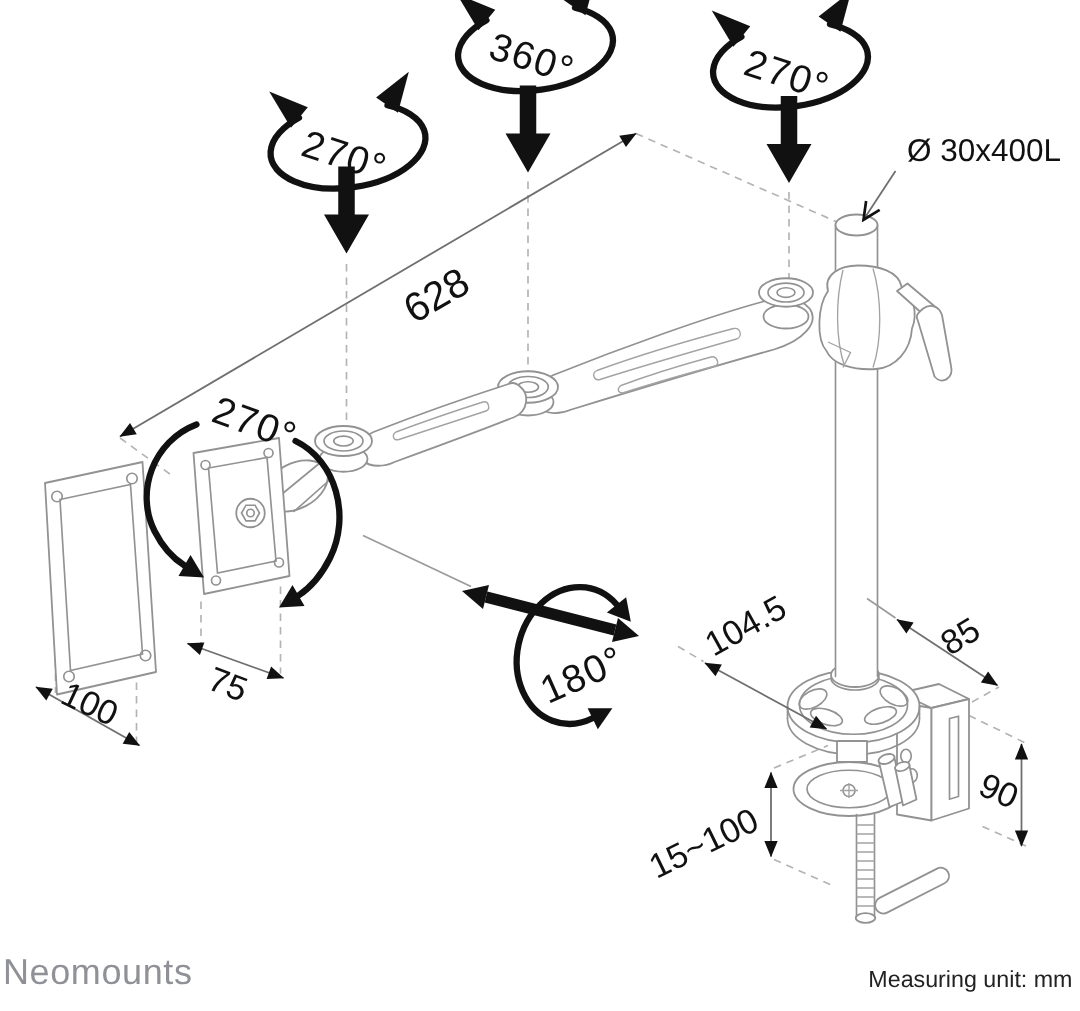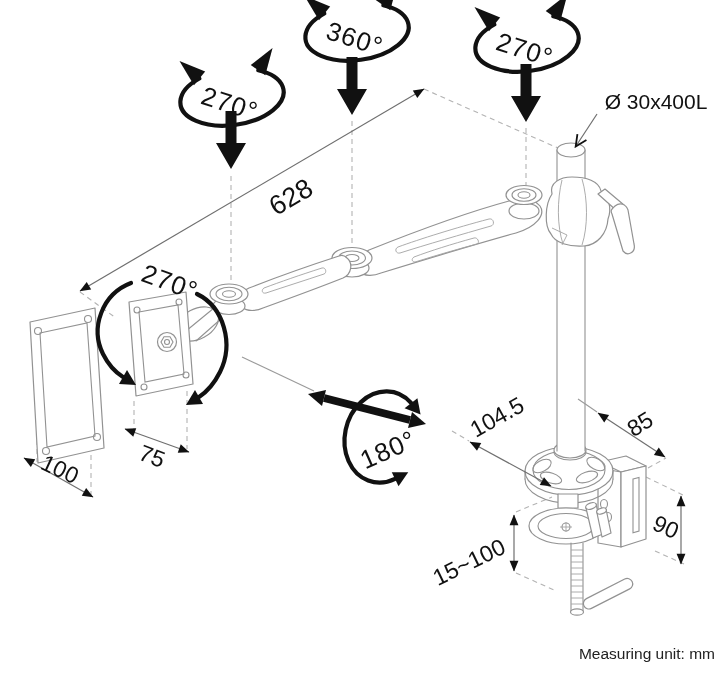--- a/index.html
+++ b/index.html
@@ -287,14 +287,15 @@
       <g transform="translate(383,437) rotate(14)">
         <path class="rot" d="M 19,-39.8 A 38 46 0 1 0 21.8,37.7"></path>
         <polygon class="blk" points="31,-31 14,-33 24,-46"></polygon>
         <polygon class="blk" points="33,28 27,44 17,32"></polygon>
         <text class="t-rot" transform="translate(8,11) rotate(-38)" text-anchor="middle" dominant-baseline="central">180°</text>
       </g>
     </g>
   </g>
 </svg>
 
+<div id="brand">Neomounts</div>
 <div id="munit">Measuring unit: mm</div>
 </div>
 
 </body></html>

